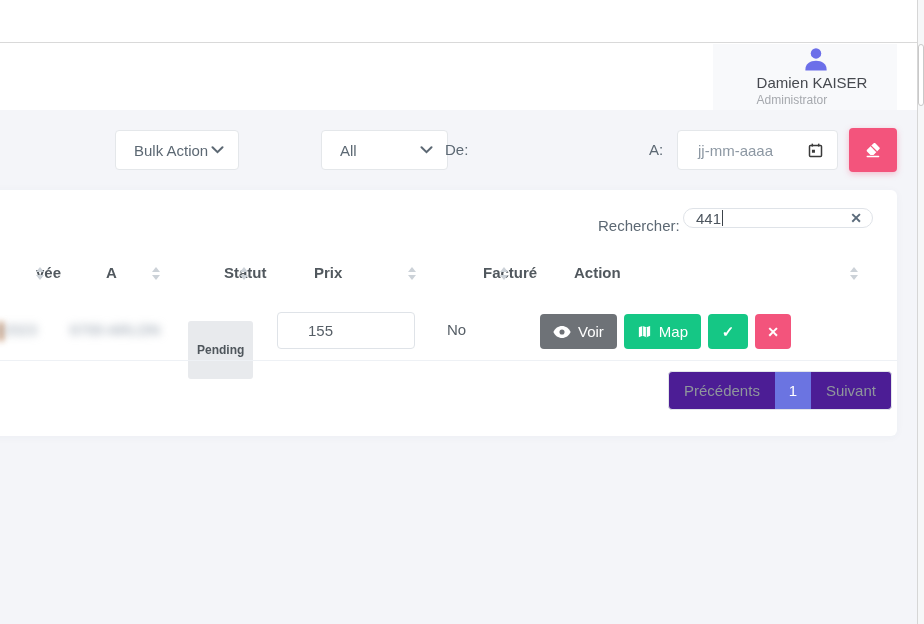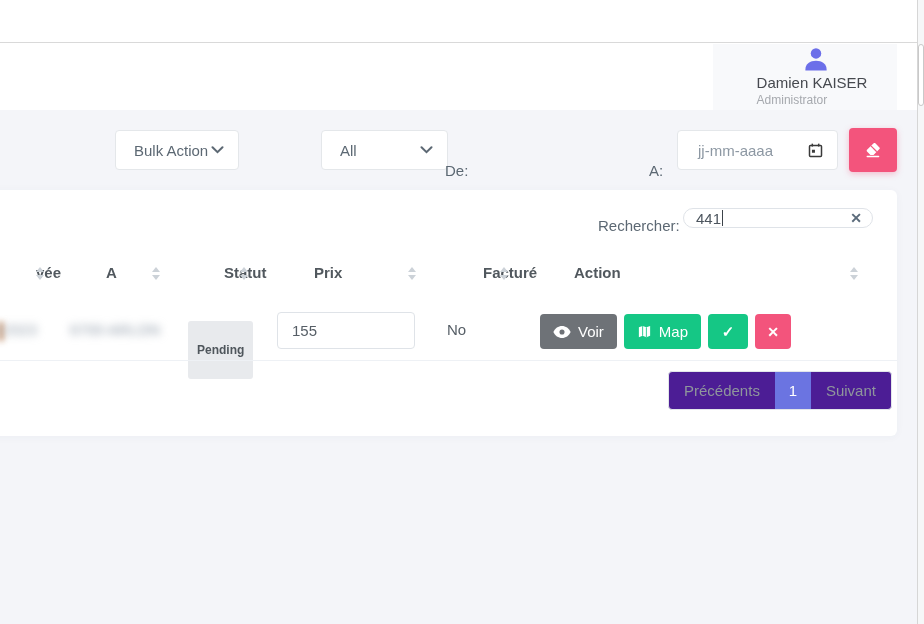--- a/index.html
+++ b/index.html
@@ -16,21 +16,21 @@
   .user-name { font-size:15px; color:#46494f; }
   .user-role { font-size:12px; color:#a6a9ae; }
 
   
   .main-bg { position:absolute; left:0; top:110px; width:917px; height:514px; background:#f4f5f9; }
 
   
   .select { position:absolute; top:130px; height:40px; background:#fff; border:1px solid #e4e7ea; border-radius:4px;
             display:flex; align-items:center; justify-content:space-between; padding:0 14px 0 18px;
             font-size:15px; color:#5c6873; cursor:pointer; }
-  .filter-label { position:absolute; top:141px; font-size:15px; color:#5c6873;margin-top:21px; }
+  .filter-label { position:absolute; top:141px; font-size:15px; color:#5c6873; }
   .date-input { position:absolute; top:130px; width:161px; height:40px; background:#fff; border:1px solid #e4e7ea; border-radius:4px;
                 display:flex; align-items:center; justify-content:space-between; padding:0 14px 0 20px; font-size:15px; color:#5f6b76; cursor:text; }
   .date-input.placeholder { color:#8d98a3; }
   .btn-clear-filters { position:absolute; left:849px; top:128px; width:48px; height:44px; background:#f3547c; border:none; border-radius:4px;
                        display:flex; align-items:center; justify-content:center; cursor:pointer; box-shadow:0 2px 6px rgba(243,84,124,.35); }
 
   
   .card { position:absolute; left:-20px; top:190px; width:917px; height:246px; background:#ffffff; border-radius:6px; box-shadow:0 1px 8px rgba(60,70,90,.04); }
 
   
@@ -47,21 +47,21 @@
   .sort i { display:block; width:0; height:0; border-left:4px solid transparent; border-right:4px solid transparent; }
   .sort .tri-up { border-bottom:5px solid #ccd2d8; }
   .sort .tri-down { border-top:5px solid #ccd2d8; }
 
   
   .row-border { position:absolute; left:0; top:360px; width:897px; height:1px; background:#eef1f5; }
   .redacted { position:absolute; top:321px; font-size:15px; color:#8e9aa8; filter:blur(4px); white-space:nowrap; }
   .redacted-fragment { position:absolute; left:-1px; top:322px; width:4px; height:19px; background:#b97c4e; filter:blur(3px); }
   .badge { position:absolute; left:188px; top:321px; background:#e8eaed; color:#4f565c; font-size:12px; font-weight:bold; padding:22px 9px; border-radius:3px; }
   .price-input { position:absolute; left:277px; top:312px; width:138px; height:37px; background:#fff; border:1px solid #dfe3e8; border-radius:4px;
-                 display:flex; align-items:center; padding-left:14px; font-size:15px; color:#565e66; cursor:text; }
+                 display:flex; align-items:center; padding-left:30px; font-size:15px; color:#565e66; cursor:text; }
   .cell-text { position:absolute; left:447px; top:321px; font-size:15px; color:#565e66; }
 
   
   .actions { position:absolute; left:540px; top:314px; display:flex; gap:7px; }
   .abtn { height:35px; border:none; border-radius:4px; color:#fff; font-size:15px; display:flex; align-items:center; gap:7px; padding:8px 13px;
           cursor:pointer; font-family:"Liberation Sans", sans-serif; }
   .abtn.square { padding:0; justify-content:center; font-weight:bold; }
   .btn-voir { background:#6e7277; }
   .btn-map  { background:#15c785; }
   .btn-cmr  { background:#7d82f0; }

